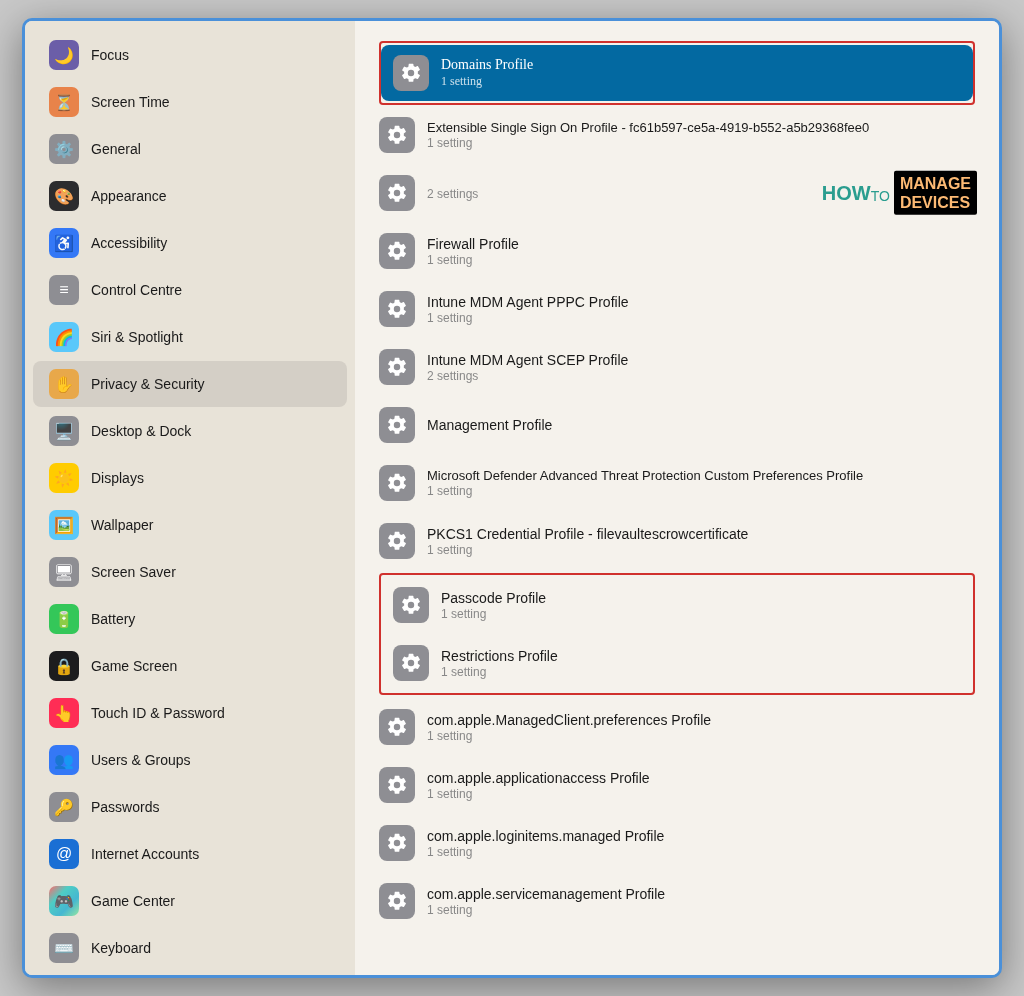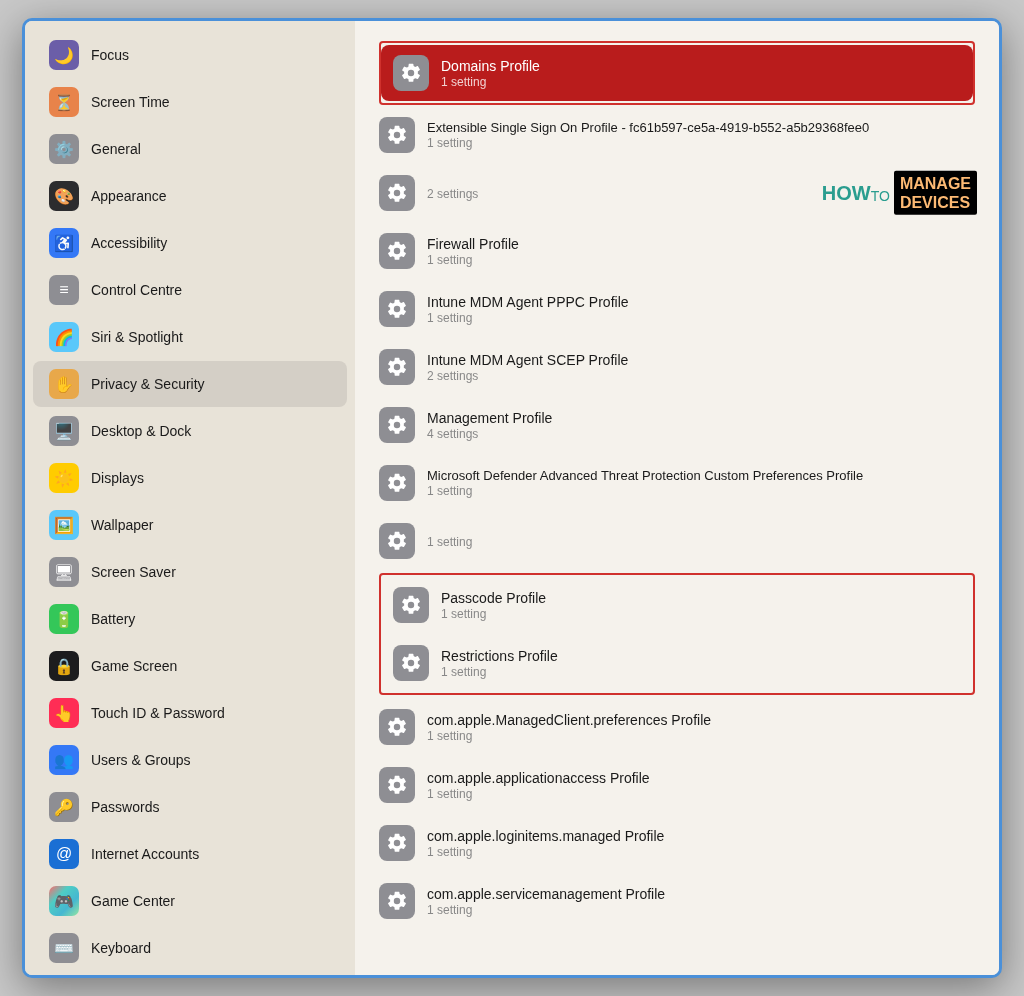--- a/index.html
+++ b/index.html
@@ -98,22 +98,23 @@
     .profile-item {
       display: flex;
       align-items: center;
       padding: 10px 12px;
       border-radius: 8px;
       cursor: pointer;
       margin: 2px 0;
       gap: 12px;
     }
     .profile-item.selected {
-      background: #b91c1c;
+      background: #0369a1;
       border-radius: 8px;
+      font-family: Liberation Serif, serif;
     }
 
     .profile-icon {
       width: 36px;
       height: 36px;
       background: #8e8e93;
       border-radius: 8px;
       display: flex;
       align-items: center;
       justify-content: center;
@@ -337,41 +338,41 @@
             </div>
           </div>
           <div class="profile-item">
             <div class="profile-icon">
               <svg viewBox="0 0 24 24" xmlns="http://www.w3.org/2000/svg">
     <path d="M12 15.5A3.5 3.5 0 0 1 8.5 12 3.5 3.5 0 0 1 12 8.5a3.5 3.5 0 0 1 3.5 3.5 3.5 3.5 0 0 1-3.5 3.5m7.43-2.92c.04-.33.07-.67.07-1.08s-.03-.74-.07-1.08l2.11-1.63c.19-.15.24-.42.12-.64l-2-3.46c-.12-.22-.39-.3-.61-.22l-2.49 1c-.52-.4-1.08-.73-1.69-.98l-.38-2.65C14.46 2.18 14.25 2 14 2h-4c-.25 0-.46.18-.49.42l-.38 2.65c-.61.25-1.17.59-1.69.98l-2.49-1c-.23-.09-.49 0-.61.22l-2 3.46c-.13.22-.07.49.12.64L4.57 10.5c-.04.34-.07.67-.07 1.08s.03.74.07 1.08L2.46 14.29c-.19.15-.24.42-.12.64l2 3.46c.12.22.39.3.61.22l2.49-1c.52.4 1.08.73 1.69.98l.38 2.65c.03.24.24.42.49.42h4c.25 0 .46-.18.49-.42l.38-2.65c.61-.25 1.17-.58 1.69-.98l2.49 1c.23.09.49 0 .61-.22l2-3.46c.12-.22.07-.49-.12-.64l-2.11-1.57z" fill="white"></path>
   </svg>
             </div>
             <div class="profile-text">
               <div class="profile-name">Management Profile</div>
-              <div class="profile-settings">4 settings</div>
             </div>
           </div>
           <div class="profile-item long-name">
             <div class="profile-icon">
               <svg viewBox="0 0 24 24" xmlns="http://www.w3.org/2000/svg">
     <path d="M12 15.5A3.5 3.5 0 0 1 8.5 12 3.5 3.5 0 0 1 12 8.5a3.5 3.5 0 0 1 3.5 3.5 3.5 3.5 0 0 1-3.5 3.5m7.43-2.92c.04-.33.07-.67.07-1.08s-.03-.74-.07-1.08l2.11-1.63c.19-.15.24-.42.12-.64l-2-3.46c-.12-.22-.39-.3-.61-.22l-2.49 1c-.52-.4-1.08-.73-1.69-.98l-.38-2.65C14.46 2.18 14.25 2 14 2h-4c-.25 0-.46.18-.49.42l-.38 2.65c-.61.25-1.17.59-1.69.98l-2.49-1c-.23-.09-.49 0-.61.22l-2 3.46c-.13.22-.07.49.12.64L4.57 10.5c-.04.34-.07.67-.07 1.08s.03.74.07 1.08L2.46 14.29c-.19.15-.24.42-.12.64l2 3.46c.12.22.39.3.61.22l2.49-1c.52.4 1.08.73 1.69.98l.38 2.65c.03.24.24.42.49.42h4c.25 0 .46-.18.49-.42l.38-2.65c.61-.25 1.17-.58 1.69-.98l2.49 1c.23.09.49 0 .61-.22l2-3.46c.12-.22.07-.49-.12-.64l-2.11-1.57z" fill="white"></path>
   </svg>
             </div>
             <div class="profile-text">
               <div class="profile-name truncate">Microsoft Defender Advanced Threat Protection Custom Preferences Profile</div>
               <div class="profile-settings">1 setting</div>
             </div>
           </div>
           <div class="profile-item">
             <div class="profile-icon">
               <svg viewBox="0 0 24 24" xmlns="http://www.w3.org/2000/svg">
     <path d="M12 15.5A3.5 3.5 0 0 1 8.5 12 3.5 3.5 0 0 1 12 8.5a3.5 3.5 0 0 1 3.5 3.5 3.5 3.5 0 0 1-3.5 3.5m7.43-2.92c.04-.33.07-.67.07-1.08s-.03-.74-.07-1.08l2.11-1.63c.19-.15.24-.42.12-.64l-2-3.46c-.12-.22-.39-.3-.61-.22l-2.49 1c-.52-.4-1.08-.73-1.69-.98l-.38-2.65C14.46 2.18 14.25 2 14 2h-4c-.25 0-.46.18-.49.42l-.38 2.65c-.61.25-1.17.59-1.69.98l-2.49-1c-.23-.09-.49 0-.61.22l-2 3.46c-.13.22-.07.49.12.64L4.57 10.5c-.04.34-.07.67-.07 1.08s.03.74.07 1.08L2.46 14.29c-.19.15-.24.42-.12.64l2 3.46c.12.22.39.3.61.22l2.49-1c.52.4 1.08.73 1.69.98l.38 2.65c.03.24.24.42.49.42h4c.25 0 .46-.18.49-.42l.38-2.65c.61-.25 1.17-.58 1.69-.98l2.49 1c.23.09.49 0 .61-.22l2-3.46c.12-.22.07-.49-.12-.64l-2.11-1.57z" fill="white"></path>
   </svg>
             </div>
             <div class="profile-text">
+              <div class="profile-name">PKCS1 Credential Profile - filevaultescrowcertificate</div>
               <div class="profile-settings">1 setting</div>
             </div>
           </div>
           <div class="red-border-section">
             <div class="profile-item">
               <div class="profile-icon">
                 <svg viewBox="0 0 24 24" xmlns="http://www.w3.org/2000/svg">
     <path d="M12 15.5A3.5 3.5 0 0 1 8.5 12 3.5 3.5 0 0 1 12 8.5a3.5 3.5 0 0 1 3.5 3.5 3.5 3.5 0 0 1-3.5 3.5m7.43-2.92c.04-.33.07-.67.07-1.08s-.03-.74-.07-1.08l2.11-1.63c.19-.15.24-.42.12-.64l-2-3.46c-.12-.22-.39-.3-.61-.22l-2.49 1c-.52-.4-1.08-.73-1.69-.98l-.38-2.65C14.46 2.18 14.25 2 14 2h-4c-.25 0-.46.18-.49.42l-.38 2.65c-.61.25-1.17.59-1.69.98l-2.49-1c-.23-.09-.49 0-.61.22l-2 3.46c-.13.22-.07.49.12.64L4.57 10.5c-.04.34-.07.67-.07 1.08s.03.74.07 1.08L2.46 14.29c-.19.15-.24.42-.12.64l2 3.46c.12.22.39.3.61.22l2.49-1c.52.4 1.08.73 1.69.98l.38 2.65c.03.24.24.42.49.42h4c.25 0 .46-.18.49-.42l.38-2.65c.61-.25 1.17-.58 1.69-.98l2.49 1c.23.09.49 0 .61-.22l2-3.46c.12-.22.07-.49-.12-.64l-2.11-1.57z" fill="white"></path>
   </svg>
               </div>

